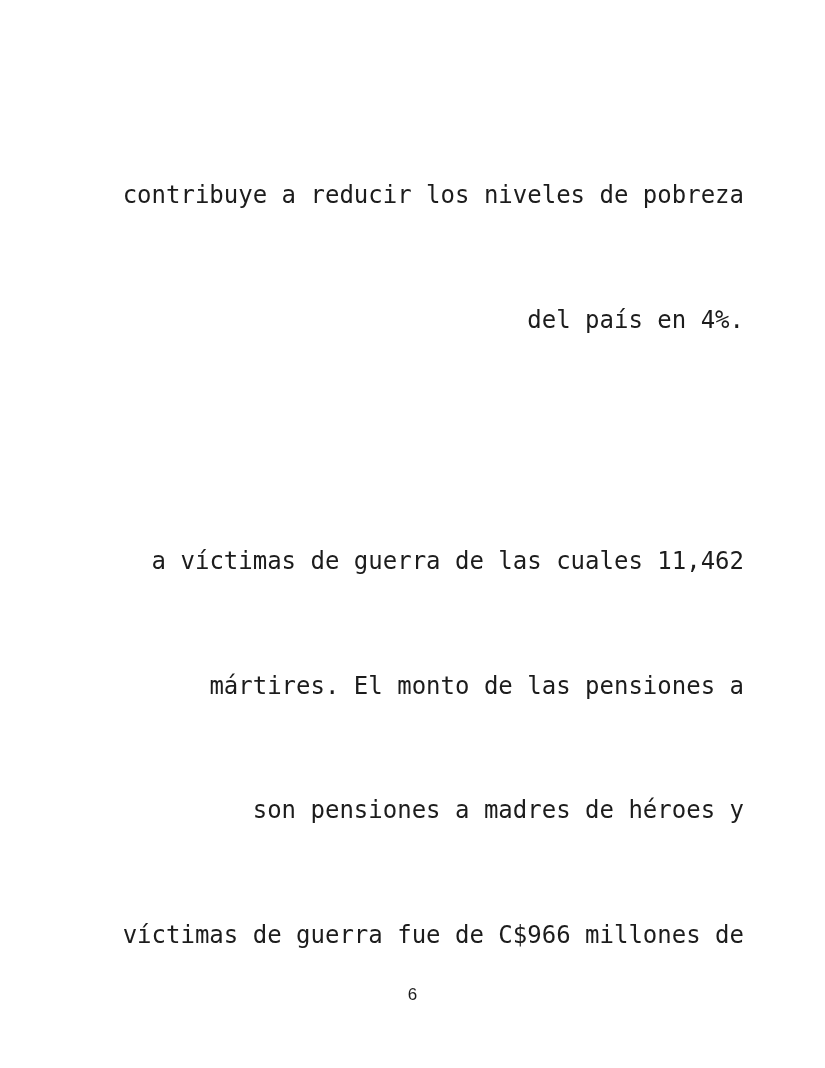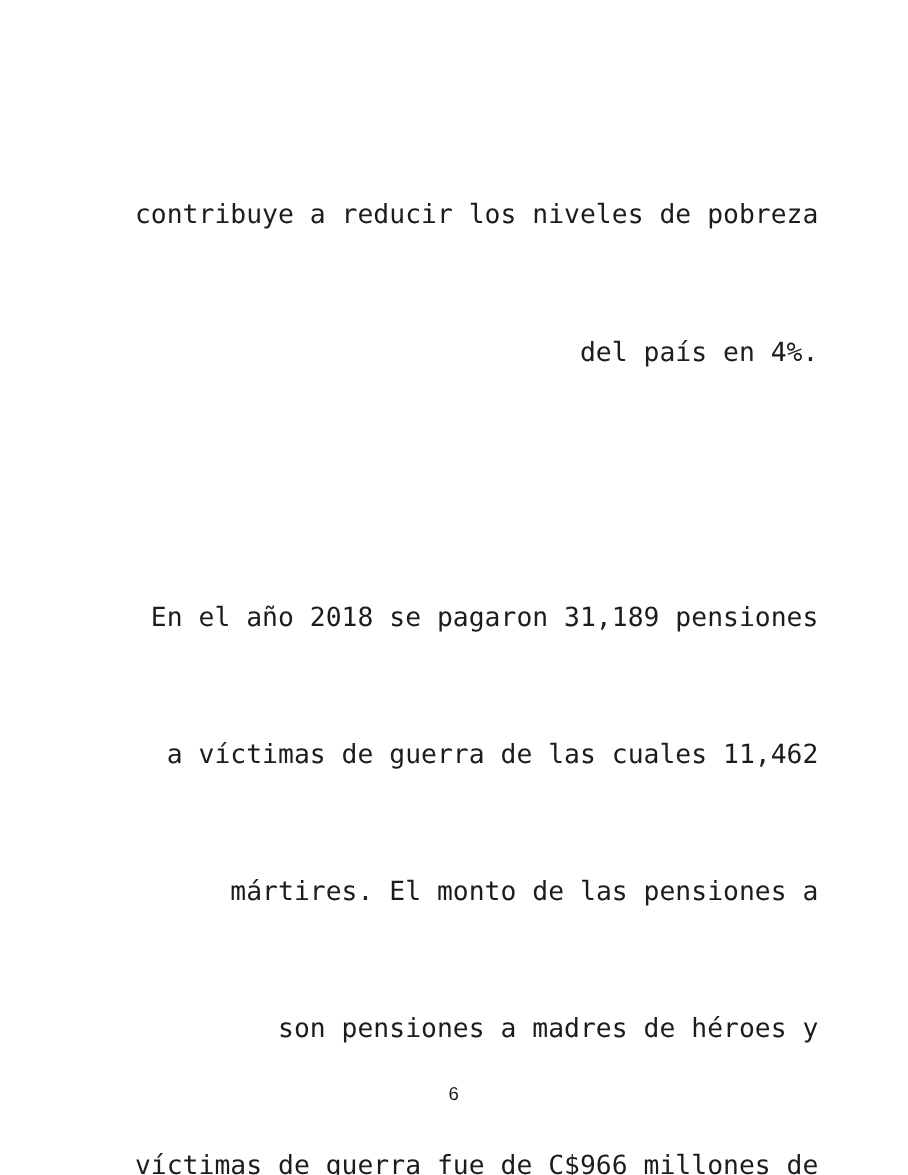--- a/index.html
+++ b/index.html
@@ -67,21 +67,20 @@
   <div class="text-column">
 
     <p class="para">
       <span class="line">contribuye a reducir los niveles de pobreza</span>
       <span class="line">del país en 4%.</span>
     </p>
 
     <div class="gap-para"></div>
 
     <p class="para">
-      <span class="line">En el año 2018 se pagaron 31,189 pensiones</span>
       <span class="line">a víctimas de guerra de las cuales 11,462</span>
       <span class="line">mártires. El monto de las pensiones a</span>
       <span class="line">son pensiones a madres de héroes y</span>
       <span class="line">víctimas de guerra fue de C$966 millones de</span>
       
     </p>
 
   </div>
 
   <div class="page-number">6</div>

